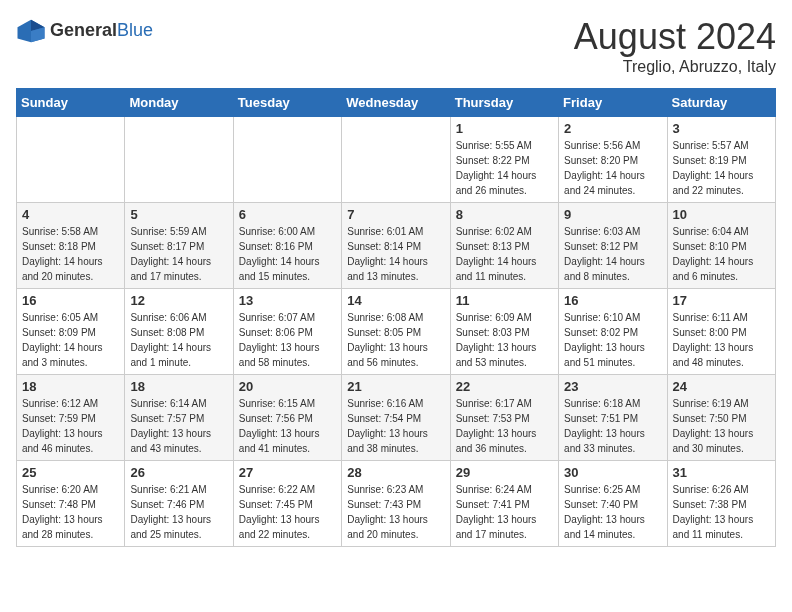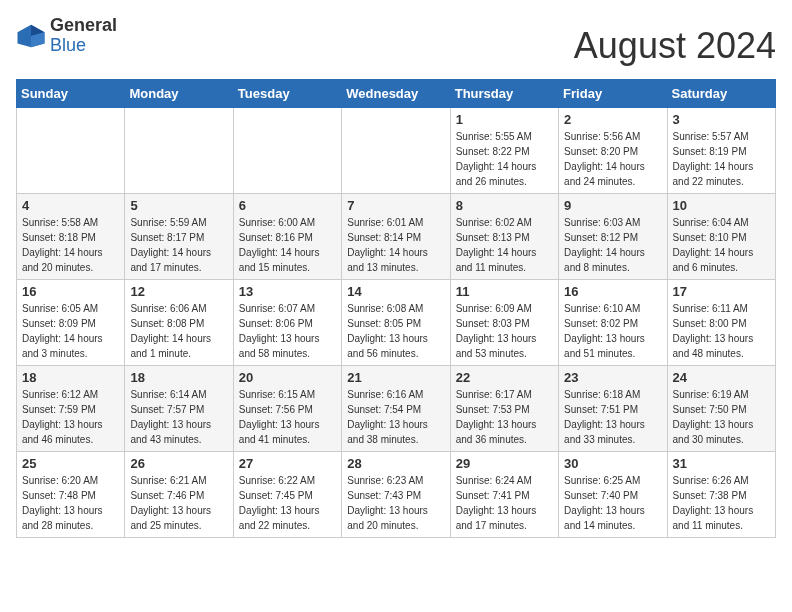--- a/index.html
+++ b/index.html
@@ -15,41 +15,40 @@
       justify-content: space-between;
       align-items: flex-start;
       margin-bottom: 12px;
     }
     .logo {
       display: flex;
       align-items: center;
     }
     .logo-text {
       display: flex;
-      flex-direction: column;
+      flex-direction: row;
       line-height: 1.1;
     }
     .logo-general {
       font-size: 18px;
       font-weight: bold;
       color: #333;
     }
     .logo-blue {
       font-size: 18px;
       font-weight: normal;
       color: #2a6db5;
     }
     .logo-icon {
       width: 30px;
       height: 30px;
       margin-right: 4px;
     }
     .title-block {
       text-align: right;
-      margin-top: 9px;
     }
     .month-title {
       font-size: 36px;
       font-weight: normal;
       color: #333;
     }
     .location {
       font-size: 16px;
       color: #333;
     }
@@ -105,20 +104,21 @@
       <polygon points="20,5 38,15 20,20" fill="#1a4d8f"></polygon>
       <polygon points="20,20 38,15 38,30 20,35" fill="#3a7dc5"></polygon>
     </svg>
     <div class="logo-text">
       <span class="logo-general">General</span>
       <span class="logo-blue">Blue</span>
     </div>
   </div>
   <div class="title-block">
     <div class="month-title">August 2024</div>
+    <div class="location">Treglio, Abruzzo, Italy</div>
   </div>
 </div>
 
 <table>
   <thead>
     <tr>
     <th>Sunday</th>
         <th>Monday</th>
         <th>Tuesday</th>
         <th>Wednesday</th>

